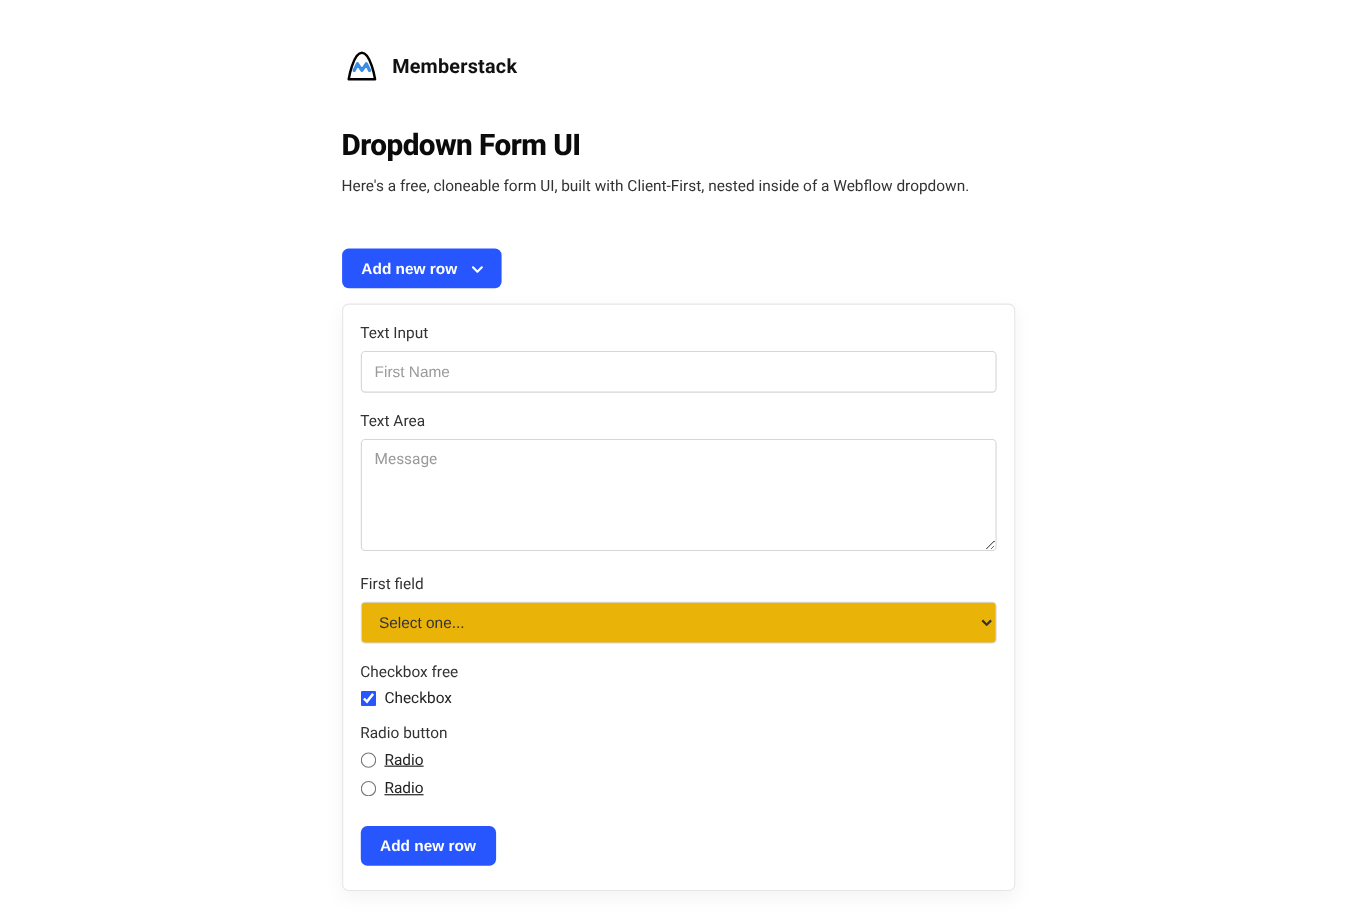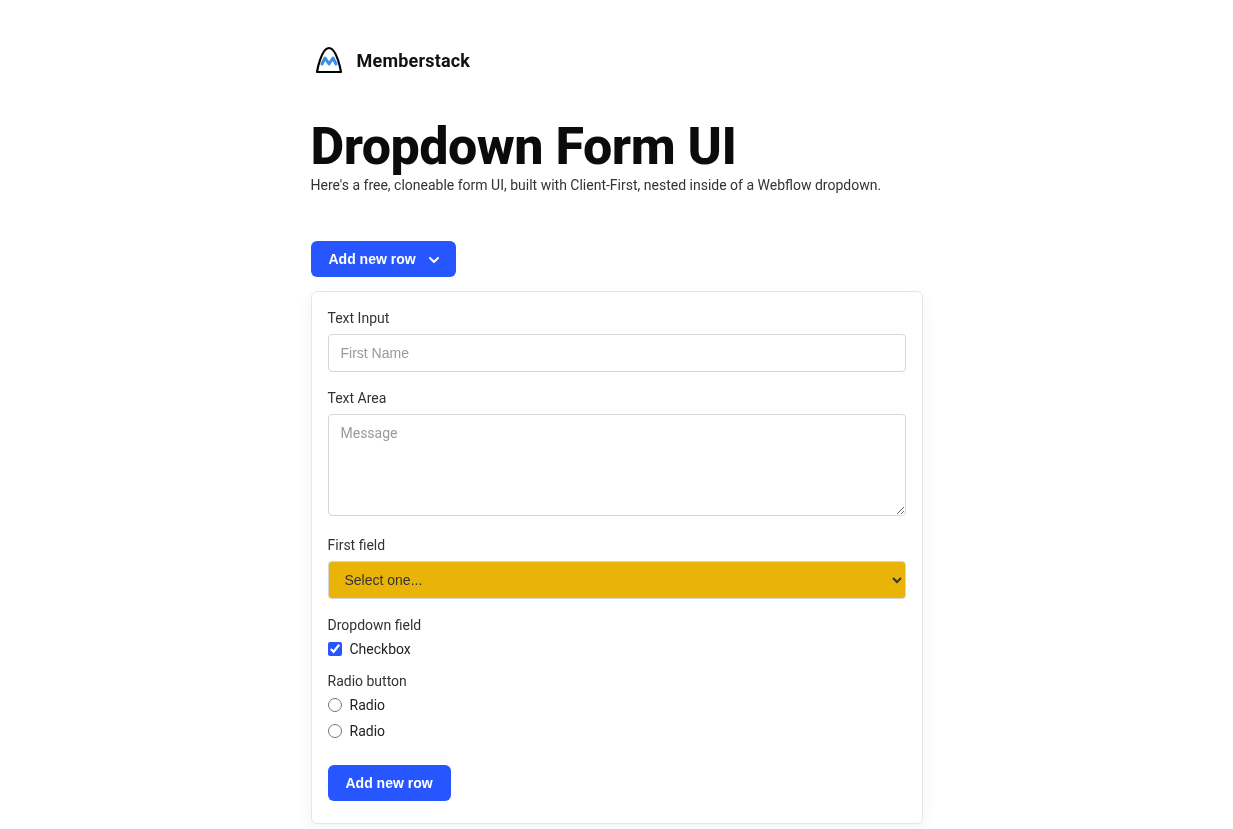--- a/index.html
+++ b/index.html
@@ -27,23 +27,24 @@
     .logo-icon svg {
       display: block;
     }
     .logo-text {
       font-weight: 700;
       font-size: 18px;
       color: #111;
       letter-spacing: 0.2px;
     }
     h1.page-title {
-      font-size: 52px;
+      font-size: 27px;
       font-weight: 800;
       letter-spacing: -0.5px;
+      margin-bottom: 14px;
       color: #0b0b0b;
     }
     p.subtitle {
       font-size: 14px;
       color: #333;
       margin-bottom: 48px;
     }
     .dropdown-toggle {
       display: inline-flex;
       align-items: center;
@@ -123,20 +124,21 @@
       margin-top: 4px;
     }
     .checkbox-row input[type="checkbox"] {
       accent-color: #2756ff;
       width: 14px;
       height: 14px;
     }
     .radio-group {
       margin-top: 4px;
       margin-bottom: 26px;
+      text-decoration: underline;
     }
     .radio-row {
       display: flex;
       align-items: center;
       gap: 8px;
       margin-bottom: 10px;
     }
     .radio-row input[type="radio"] {
       width: 14px;
       height: 14px;
@@ -189,21 +191,21 @@
     <input type="text" class="text-input" placeholder="First Name" style="">
 
     <label class="field-label">Text Area</label>
     <textarea class="textarea" placeholder="Message" style=""></textarea>
 
     <label class="field-label">First field</label>
     <select class="select">
       <option value="">Select one...</option>
     </select>
 
-    <label class="field-label">Dropdown field</label>
+    <label class="field-label">Checkbox free</label>
     <div class="checkbox-row">
       <input type="checkbox" checked="" style="">
       <span class="option-label">Checkbox</span>
     </div>
 
     <label class="field-label">Radio button</label>
     <div class="radio-group">
       <div class="radio-row">
         <input type="radio" name="r" style="">
         <span class="option-label">Radio</span>

